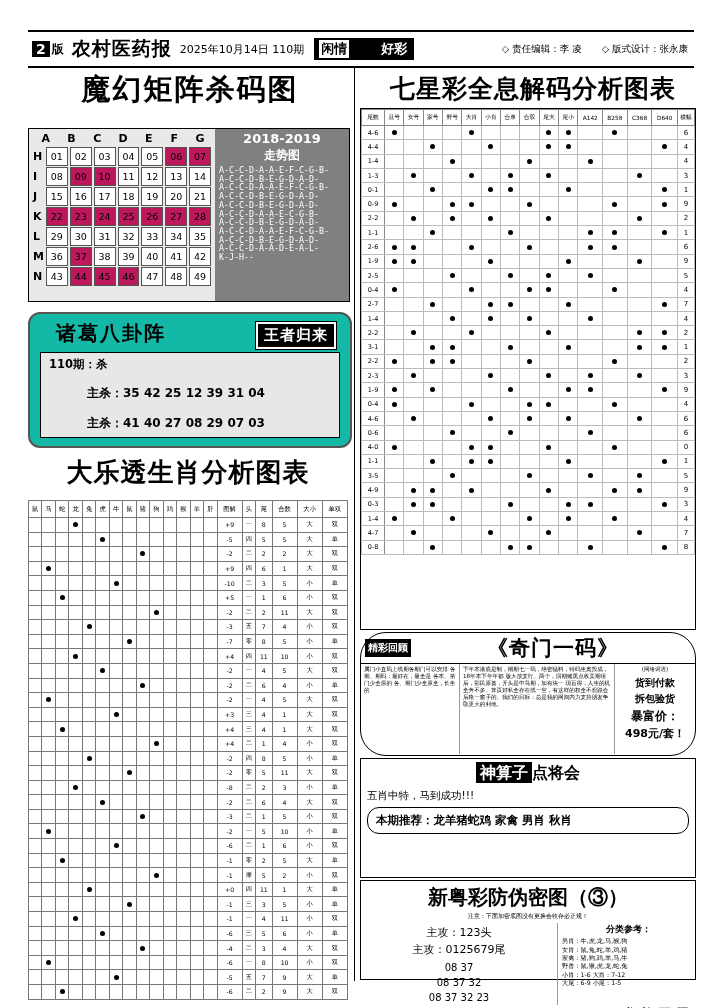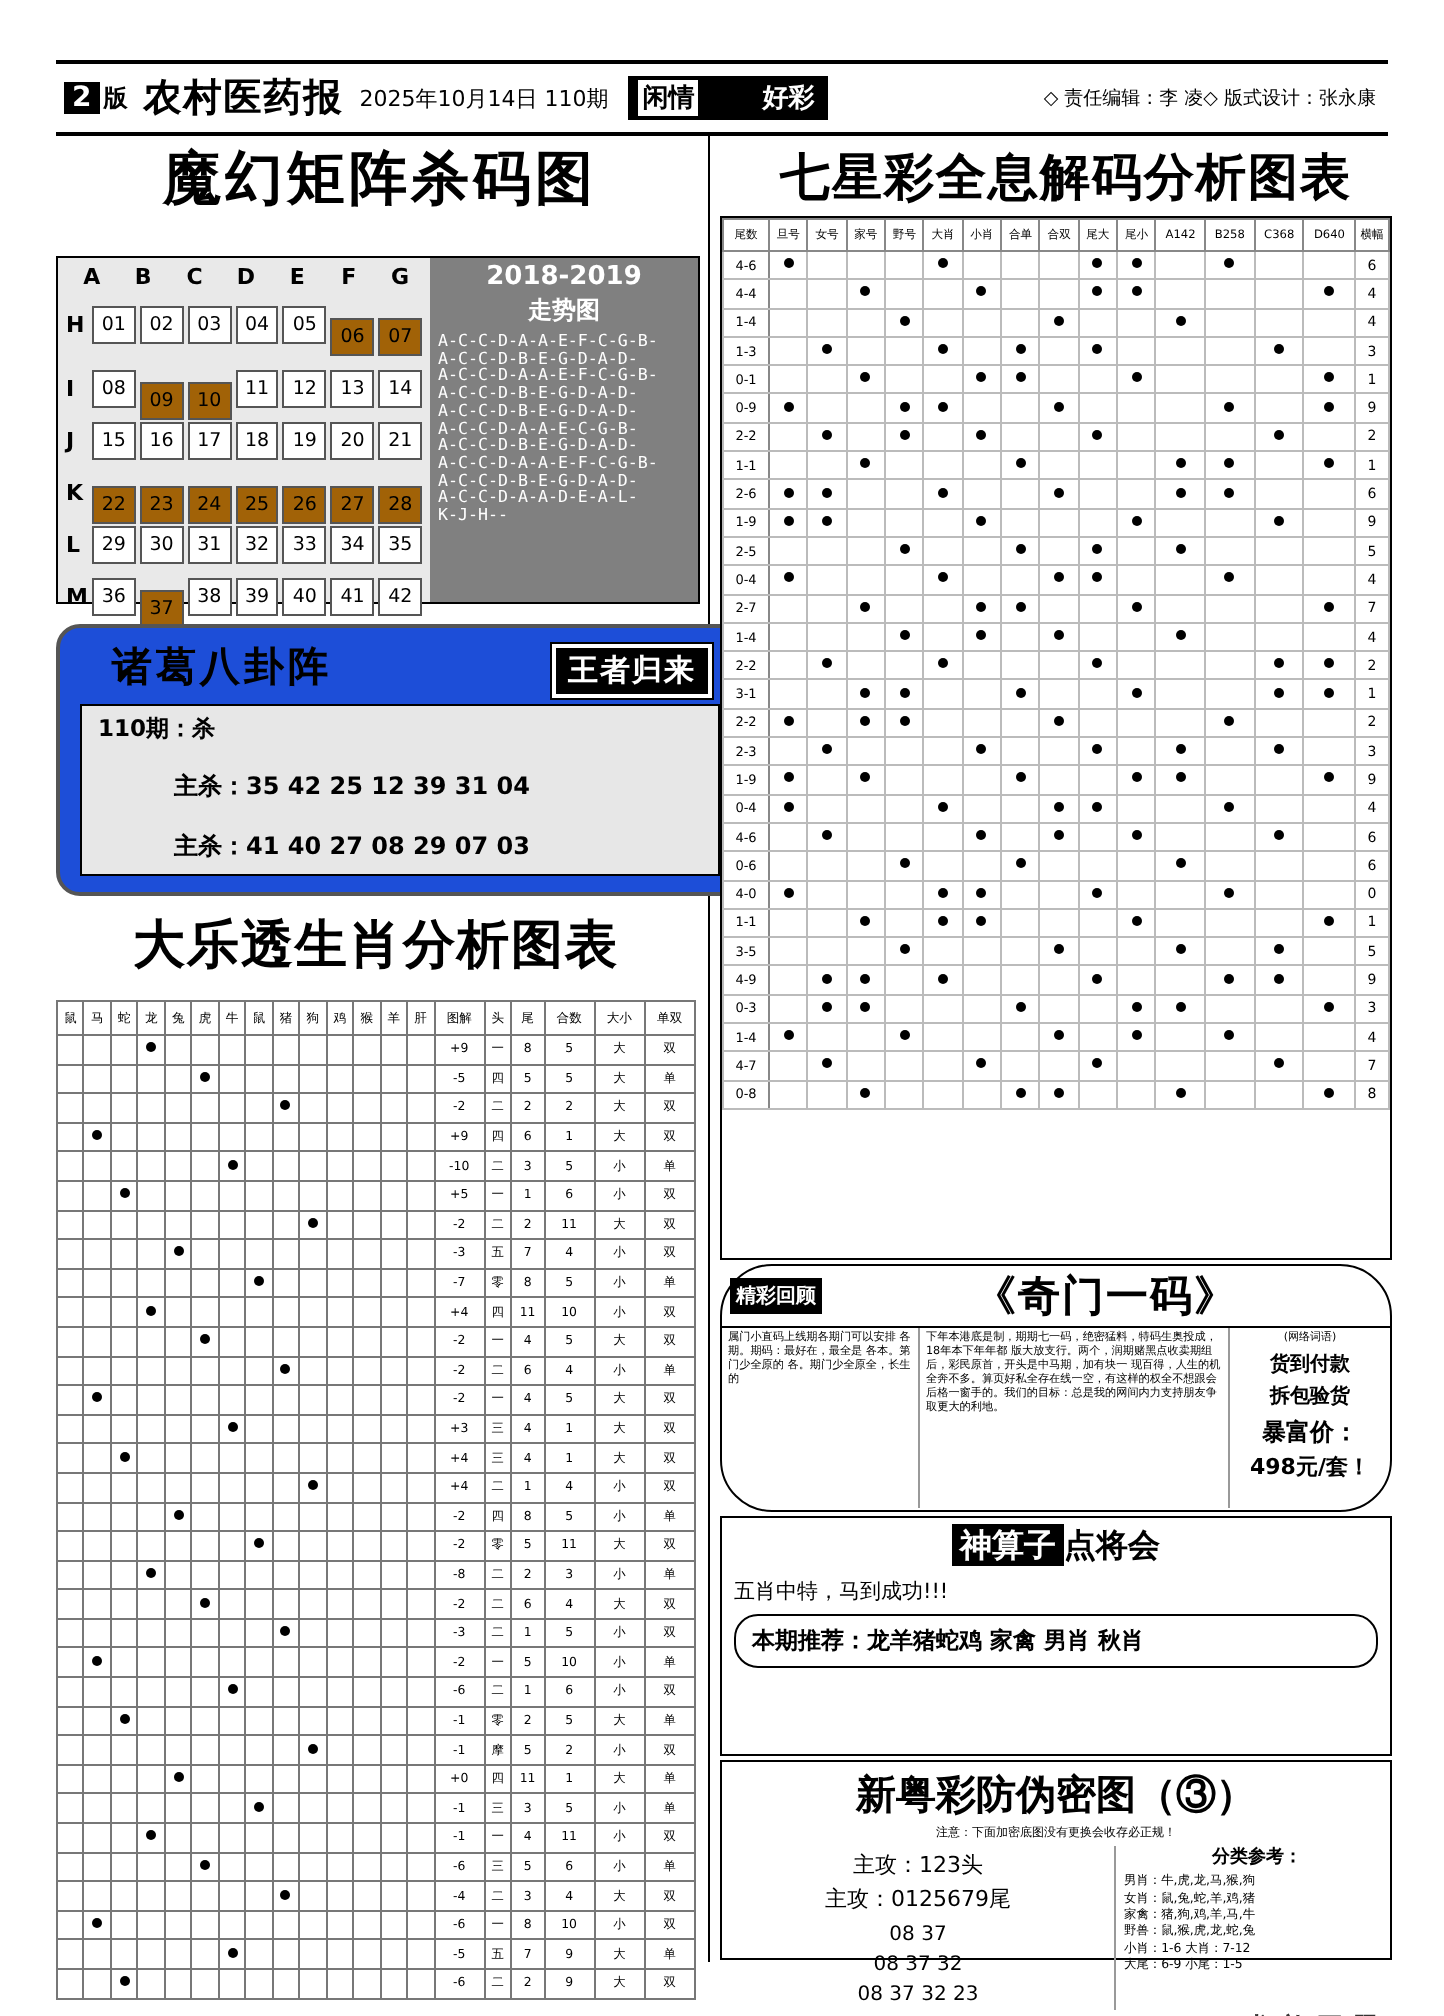--- a/index.html
+++ b/index.html
@@ -31,21 +31,21 @@
     font-weight:bold;font-size:19px;letter-spacing:1px;margin-left:8px;
   }
   .issue{font-size:11px;margin-left:8px;}
   .tagbox{
     margin-left:10px;border:1px solid #000;padding:1px 4px;
     font-size:13px;font-weight:bold;background:#000;color:#fff;
     display:flex;gap:18px;
   }
   .tagbox .w{background:#fff;color:#000;padding:0 2px;}
   .tagbox .b{background:#000;color:#fff;padding:0 2px;margin-left:12px;}
-  .credits{margin-left:auto;margin-right:6px;font-size:9.5px;display:flex;gap:0;}
+  .credits{margin-left:auto;margin-right:6px;font-size:9.5px;display:flex;gap:20px;}
 
   
   .title-cn{
     font-family:"DejaVu Serif","Liberation Serif",serif;
     font-weight:bold;text-align:center;
   }
   .blk{position:absolute;}
 
   
   #magic-title{left:40px;top:70px;width:300px;font-size:29px;letter-spacing:2px;}
@@ -55,31 +55,31 @@
      border:1px solid #000;background:#e9e9e9;display:flex;}
   .mx-left{width:180px;padding:3px 2px 2px 4px;}
   .mx-head{display:flex;font-size:11px;font-weight:bold;justify-content:space-around;margin-bottom:2px;}
   .mx-head span{width:21px;text-align:center;}
   .mx-row{display:flex;align-items:center;margin-bottom:1px;}
   .mx-row .rl{width:13px;font-size:11px;font-weight:bold;}
   .mx-cell{
     width:20px;height:17px;margin-right:2px;border:1px solid #555;background:#fff;
     font-size:9.5px;display:flex;align-items:center;justify-content:center;
   }
-  .mx-cell.g{background:#a16207;margin-top:12px;}
+  .mx-cell.g{background:#be185d;}
   .mx-right{flex:1;background:#808080;color:#fff;position:relative;padding-top:2px;}
   .mx-right .yr{text-align:center;font-size:13px;font-weight:bold;color:#fff;}
   .mx-right .zs{text-align:center;font-size:12px;font-weight:bold;color:#ffffff;margin-top:1px;}
   .mx-right .lines{font-family:"DejaVu Sans Mono","Liberation Mono",monospace;
     font-size:8.3px;line-height:1.05;color:#fff;padding:2px 3px 0 4px;}
 
   
   .bagua{
     position:absolute;left:28px;top:312px;width:320px;height:132px;
-    border:2px solid #555;border-radius:12px;background:#1d4ed8;padding-left:20px;
+    border:2px solid #555;border-radius:12px;background:#14b8a6;
   }
   .bagua .bt{
     position:absolute;left:26px;top:6px;font-size:20px;font-weight:bold;
     font-family:"DejaVu Serif","Liberation Serif",serif;letter-spacing:2px;
   }
   .bagua .king{
     position:absolute;right:14px;top:8px;background:#000;color:#fff;
     font-size:15px;font-weight:bold;padding:2px 6px;letter-spacing:1px;
     border:2px solid #fff;outline:1px solid #000;
   }

